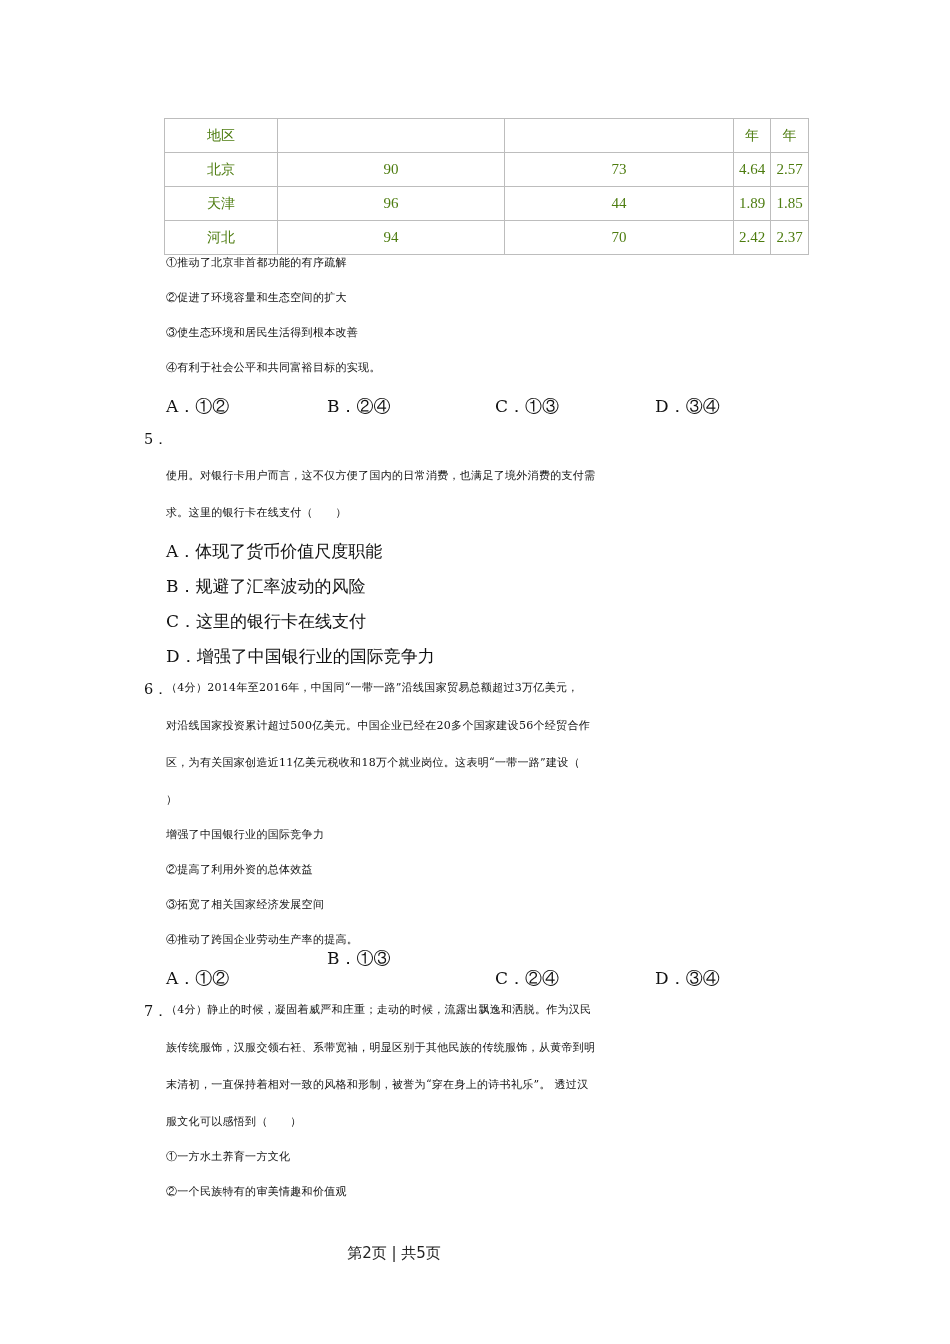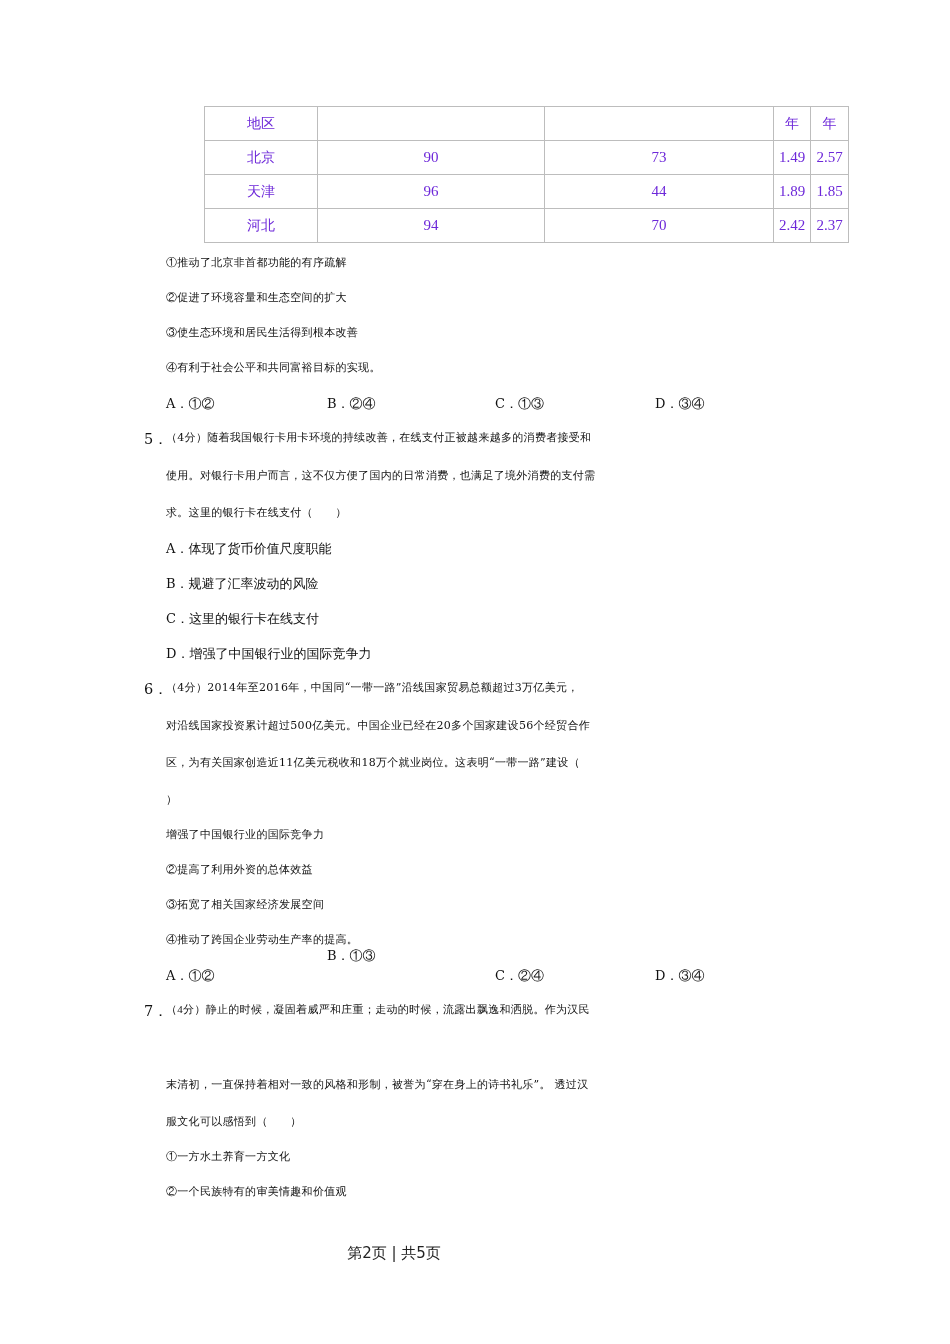--- a/index.html
+++ b/index.html
@@ -1,33 +1,33 @@
 <!DOCTYPE html>
 <html><head>
 <meta charset="utf-8">
 <style>
   html, body { margin: 0; padding: 0; background: #ffffff; }
   body { width: 950px; height: 1344px; position: relative; overflow: hidden;
          font-family: "DejaVu Serif", "Liberation Serif", serif; color: #111; }
   .page { position: absolute; left: 0; top: 0; width: 950px; height: 1344px; }
 
-  table.data-table { position: absolute; left: 164px; top: 106px; border-collapse: collapse;
-                     font-family: "Liberation Serif", "DejaVu Serif", serif; font-size: 15px; color: #6d28d9; margin-left: 40px; }
+  table.data-table { position: absolute; left: 164px; top: 118px; border-collapse: collapse;
+                     font-family: "Liberation Serif", "DejaVu Serif", serif; font-size: 15px; color: #4d7c0f; }
   table.data-table td { border: 1px solid #bdbdbd; height: 33px; padding: 0; text-align: center; vertical-align: middle; }
   td.c1 { width: 112px; }
   td.c2 { width: 226px; }
   td.c3 { width: 228px; }
   td.c4 { width: 36px; }
   td.c5 { width: 37px; }
   td.head-top { vertical-align: top; padding-top: 4px; height: 29px; }
   td.cn { font-family: "DejaVu Sans", sans-serif; font-size: 14px; }
 
   .line { position: absolute; font-size: 11px; white-space: nowrap; letter-spacing: 0.3px; }
   .num { position: absolute; font-size: 14.5px; }
-  .opt { position: absolute; font-size: 13px; white-space: nowrap; }
+  .opt { position: absolute; font-size: 17px; white-space: nowrap; }
 
   .footer { position: absolute; top: 1244px; left: 0; width: 788px; text-align: center;
             font-family: "DejaVu Sans", sans-serif; font-size: 15px; color: #222; }
 </style>
 </head>
 <body>
 
 <div class="page">
 
   <table class="data-table">
@@ -36,21 +36,21 @@
       <td class="c1 head-top cn">地区</td>
       <td class="c2 head-top"></td>
       <td class="c3 head-top"></td>
       <td class="c4 head-top cn">年</td>
       <td class="c5 head-top cn">年</td>
     </tr>
     <tr>
       <td class="c1 cn">北京</td>
       <td class="c2">90</td>
       <td class="c3">73</td>
-      <td class="c4">1.49</td>
+      <td class="c4">4.64</td>
       <td class="c5">2.57</td>
     </tr>
     <tr>
       <td class="c1 cn">天津</td>
       <td class="c2">96</td>
       <td class="c3">44</td>
       <td class="c4">1.89</td>
       <td class="c5">1.85</td>
     </tr>
     <tr>
@@ -66,21 +66,20 @@
   <div class="line" style="left:166px; top:255px;">①推动了北京非首都功能的有序疏解</div>
   <div class="line" style="left:166px; top:290px;">②促进了环境容量和生态空间的扩大</div>
   <div class="line" style="left:166px; top:325px;">③使生态环境和居民生活得到根本改善</div>
   <div class="line" style="left:166px; top:360px;">④有利于社会公平和共同富裕目标的实现。</div>
   <div class="opt" style="left:166px; top:395px;">A．①②</div>
   <div class="opt" style="left:327px; top:395px;">B．②④</div>
   <div class="opt" style="left:495px; top:395px;">C．①③</div>
   <div class="opt" style="left:655px; top:395px;">D．③④</div>
 
   <div class="num" style="left:144px; top:430px;">5．</div>
-  <div class="line" style="left:166px; top:430px;">（4分）随着我国银行卡用卡环境的持续改善，在线支付正被越来越多的消费者接受和</div>
   <div class="line" style="left:166px; top:468px;">使用。对银行卡用户而言，这不仅方便了国内的日常消费，也满足了境外消费的支付需</div>
   <div class="line" style="left:166px; top:505px;">求。这里的银行卡在线支付（　　）</div>
   <div class="opt" style="left:166px; top:540px;">A．体现了货币价值尺度职能</div>
   <div class="opt" style="left:166px; top:575px;">B．规避了汇率波动的风险</div>
   <div class="opt" style="left:166px; top:610px;">C．这里的银行卡在线支付</div>
   <div class="opt" style="left:166px; top:645px;">D．增强了中国银行业的国际竞争力</div>
 
   <div class="num" style="left:144px; top:680px;">6．</div>
   <div class="line" style="left:166px; top:680px;">（4分）2014年至2016年，中国同“一带一路”沿线国家贸易总额超过3万亿美元，</div>
   <div class="line" style="left:166px; top:718px;">对沿线国家投资累计超过500亿美元。中国企业已经在20多个国家建设56个经贸合作</div>
@@ -89,20 +88,21 @@
   <div class="line" style="left:166px; top:827px;">增强了中国银行业的国际竞争力</div>
   <div class="line" style="left:166px; top:862px;">②提高了利用外资的总体效益</div>
   <div class="line" style="left:166px; top:897px;">③拓宽了相关国家经济发展空间</div>
   <div class="line" style="left:166px; top:932px;">④推动了跨国企业劳动生产率的提高。</div>
   <div class="opt" style="left:166px; top:967px;">A．①②</div>
   <div class="opt" style="left:327px; top:947px;">B．①③</div>
   <div class="opt" style="left:495px; top:967px;">C．②④</div>
   <div class="opt" style="left:655px; top:967px;">D．③④</div>
 
   <div class="num" style="left:144px; top:1002px;">7．</div>
-  <div class="line" style="left:166px; top:1002px;font-family:Liberation Serif, serif;">（4分）静止的时候，凝固着威严和庄重；走动的时候，流露出飘逸和洒脱。作为汉民</div>
+  <div class="line" style="left:166px; top:1002px;">（4分）静止的时候，凝固着威严和庄重；走动的时候，流露出飘逸和洒脱。作为汉民</div>
+  <div class="line" style="left:166px; top:1040px;">族传统服饰，汉服交领右衽、系带宽袖，明显区别于其他民族的传统服饰，从黄帝到明</div>
   <div class="line" style="left:166px; top:1077px;">末清初，一直保持着相对一致的风格和形制，被誉为“穿在身上的诗书礼乐”。 透过汉</div>
   <div class="line" style="left:166px; top:1114px;">服文化可以感悟到（　　）</div>
   <div class="line" style="left:166px; top:1149px;">①一方水土养育一方文化</div>
   <div class="line" style="left:166px; top:1184px;">②一个民族特有的审美情趣和价值观</div>
 
   <div class="footer">第2页 | 共5页</div>
 </div>
 
 </body></html>

